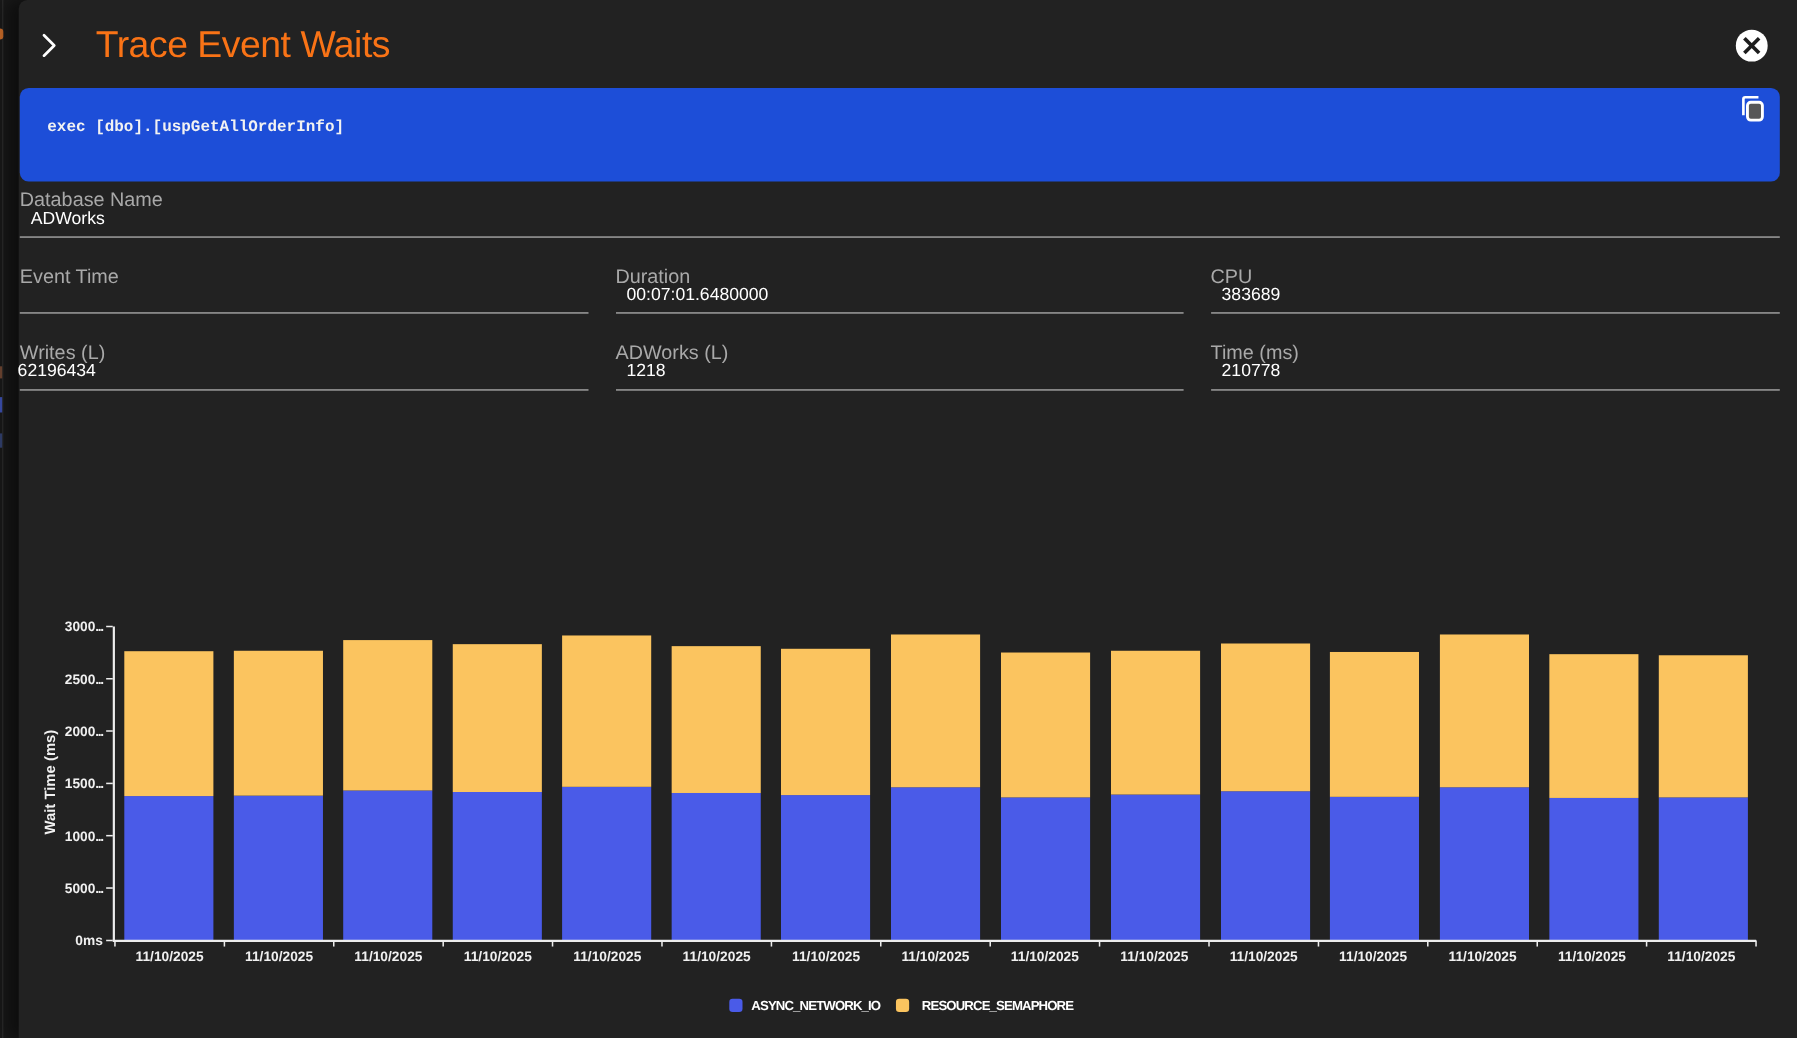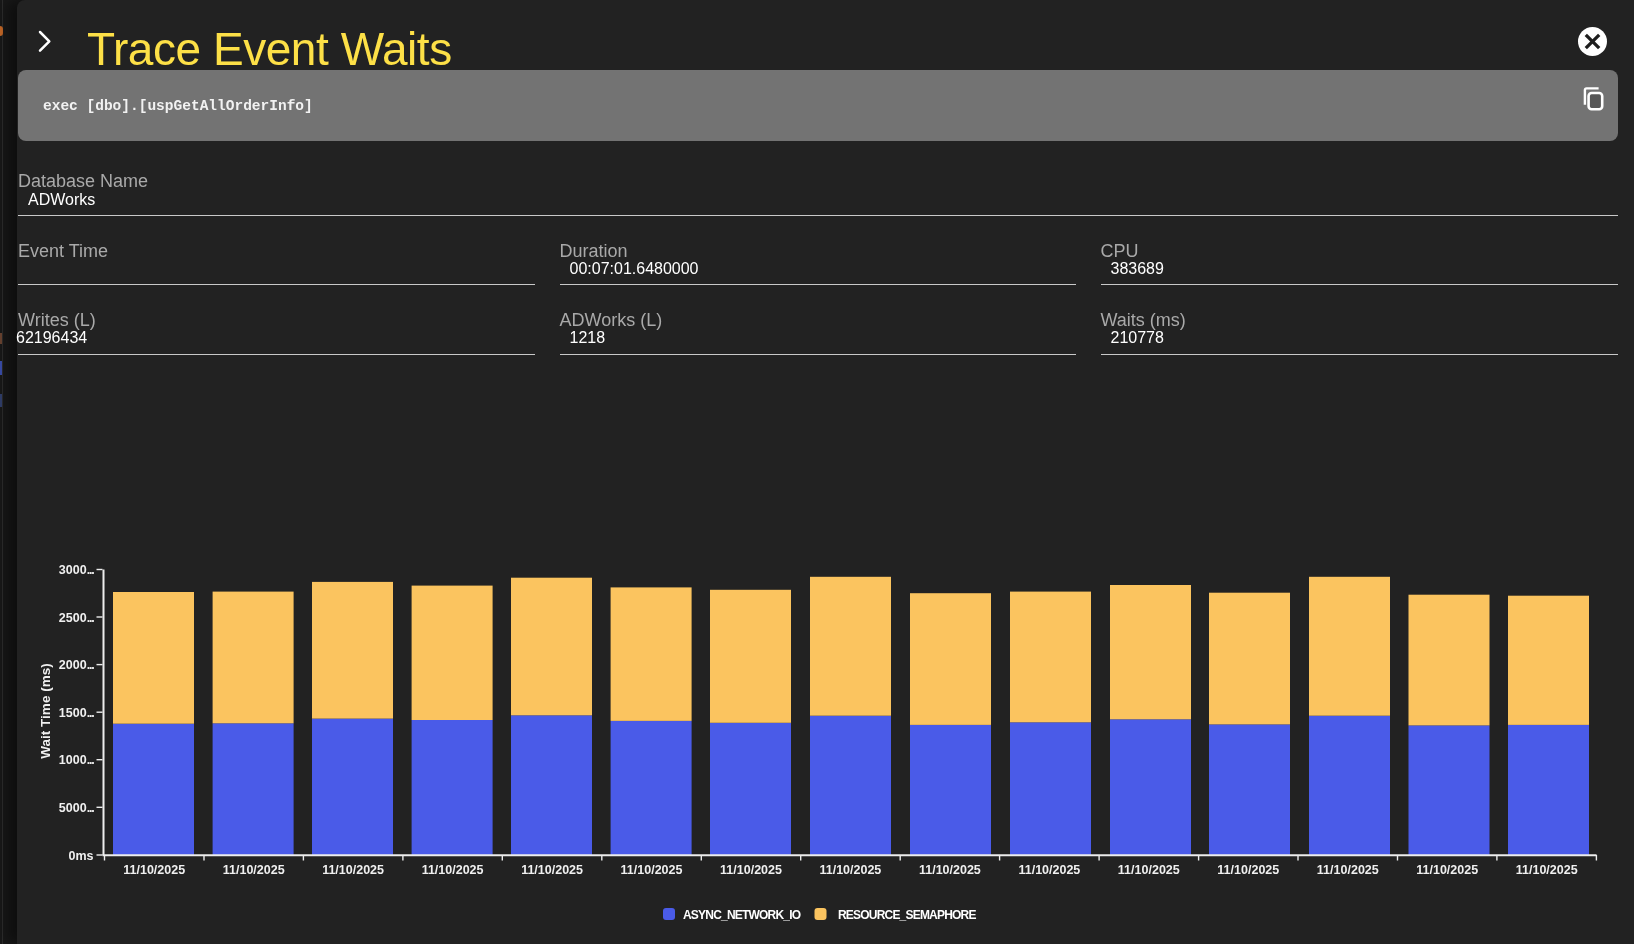--- a/index.html
+++ b/index.html
@@ -3,22 +3,22 @@
 <style>
 * { margin:0; padding:0; box-sizing:border-box; }
 html,body { width:1634px; height:944px; overflow:hidden; background:#191919; font-family:"Liberation Sans", sans-serif; }
 #panel { position:absolute; left:17px; top:0; width:1617px; height:944px; background:#222222; border-top-left-radius:8px; box-shadow:-10px 0 14px rgba(0,0,0,0.45); }
 .abs { position:absolute; }
 #strip-div { position:absolute; left:2px; top:0; width:1px; height:944px; background:#2e2e2e; }
 #blob-o { position:absolute; left:0; top:26px; width:3px; height:10px; background:#c86a28; border-radius:0 3px 3px 0; }
 #blob-br { position:absolute; left:0; top:333px; width:2px; height:11px; background:#6e4632; }
 #blob-b1 { position:absolute; left:0; top:361px; width:2px; height:14px; background:#3c4fae; }
 #blob-b2 { position:absolute; left:0; top:394px; width:2px; height:13px; background:#32406e; }
-#title { position:absolute; left:87px; top:22px; font-size:46px; color:#fde047; letter-spacing:-0.45px; }
-#codeblock { position:absolute; left:18px; top:70px; width:1600px; height:71px; background:#737373; border-radius:8px; }
+#title { position:absolute; left:87px; top:22px; font-size:34px; color:#f97316; letter-spacing:-0.45px; }
+#codeblock { position:absolute; left:18px; top:80px; width:1600px; height:85px; background:#1d4ed8; border-radius:8px; }
 #codetext { position:absolute; left:25px; top:28px; font-family:"Liberation Mono", monospace; font-weight:bold; font-size:14.5px; color:#f2f2f2; }
 #closebtn { position:absolute; left:1578px; top:27px; width:29px; height:29px; background:#ffffff; border-radius:50%; }
 .label { position:absolute; font-size:18px; color:#a9a9a9; }
 .value { position:absolute; font-size:16px; color:#ffffff;margin-left:10px; }
 .uline { position:absolute; height:1px; background:#c9c9c9; }
 .tick { font-size:12.5px; font-weight:bold; fill:#f0f0f0; font-family:"Liberation Sans", sans-serif; }
 .leg { font-size:12px; font-weight:bold; fill:#ffffff; letter-spacing:-0.8px; font-family:"Liberation Sans", sans-serif; }
 </style></head>
 <body>
 <div id="strip-div"></div>
@@ -56,21 +56,21 @@
 <div class="label" style="left:1100.5px;top:240.5px">CPU</div>
 <div class="value" style="left:1100.5px;top:260px">383689</div>
 <div class="uline" style="left:1100.5px;top:284px;width:517px"></div>
 
 <div class="label" style="left:18px;top:309.5px">Writes (L)</div>
 <div class="value" style="left:6px;top:328.5px">62196434</div>
 <div class="uline" style="left:18px;top:353.5px;width:516.5px"></div>
 <div class="label" style="left:559.5px;top:309.5px">ADWorks (L)</div>
 <div class="value" style="left:559.5px;top:328.5px">1218</div>
 <div class="uline" style="left:559.5px;top:353.5px;width:516.5px"></div>
-<div class="label" style="left:1100.5px;top:309.5px">Waits (ms)</div>
+<div class="label" style="left:1100.5px;top:309.5px">Time (ms)</div>
 <div class="value" style="left:1100.5px;top:328.5px">210778</div>
 <div class="uline" style="left:1100.5px;top:353.5px;width:517px"></div>
 
 <svg class="abs" style="left:0;top:556px" width="1634" height="388" viewBox="0 0 1634 388">
 <rect x="113.0" y="167.7" width="81" height="131.3" fill="#4a5be8"></rect>
 <rect x="113.0" y="36.0" width="81" height="131.7" fill="#fbc45f"></rect>
 <rect x="212.6" y="167.3" width="81" height="131.7" fill="#4a5be8"></rect>
 <rect x="212.6" y="35.6" width="81" height="131.7" fill="#fbc45f"></rect>
 <rect x="312.0" y="162.6" width="81" height="136.4" fill="#4a5be8"></rect>
 <rect x="312.0" y="25.9" width="81" height="136.7" fill="#fbc45f"></rect>

